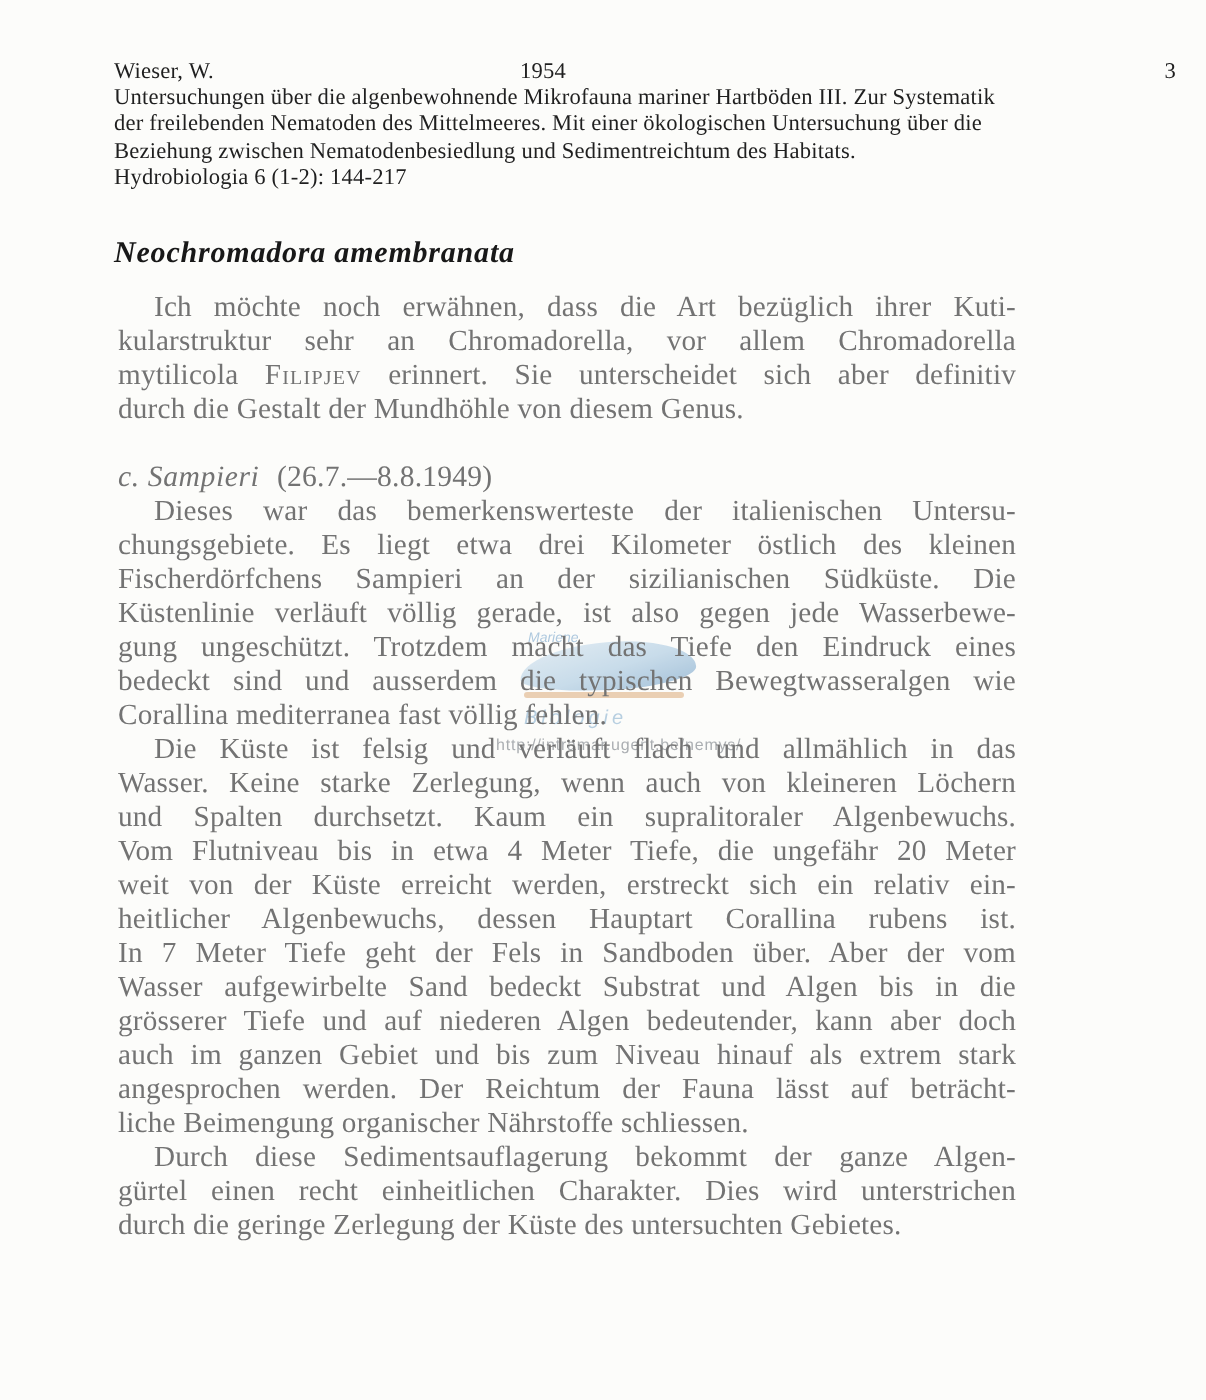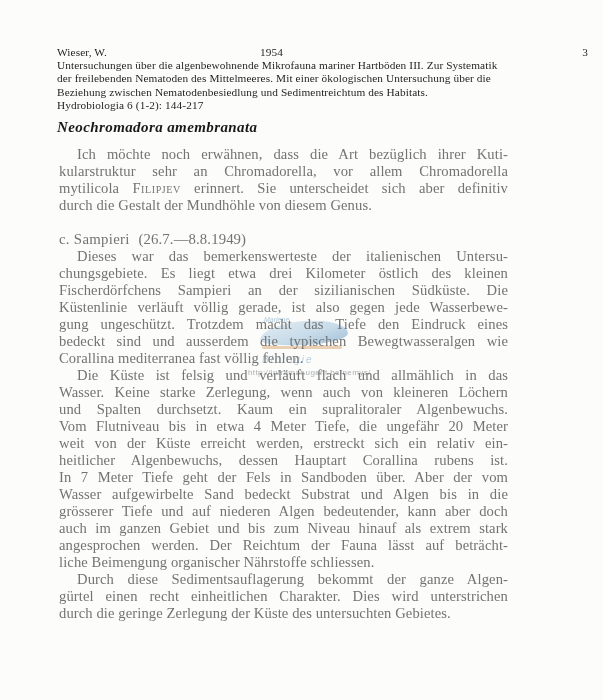--- a/index.html
+++ b/index.html
@@ -13,21 +13,21 @@
     color:#1a1a1a;
     overflow:hidden;
   }
 
   
   .header {
     position:absolute; left:57px; top:30px; width:533px;
     font-size:11.3px; line-height:13.2px; color:#1f1f1f;
     letter-spacing:0.1px;
   }
-  .header-row { position:relative; height:13.2px;margin-top:16px; }
+  .header-row { position:relative; height:13.2px; }
   .header-year { position:absolute; left:203px; top:0; }
   .header-pagenum { position:absolute; right:2px; top:0; }
   .ref-line { white-space:nowrap; }
 
   
   .species-heading {
     position:absolute; left:57px; top:119px;
     font-style:italic; font-weight:bold;
     font-size:15px; letter-spacing:0.4px; color:#181818;
   }
@@ -45,21 +45,21 @@
     height:17px;
   }
   .tline.last { text-align-last:left; }
   .tline.indent { text-indent:18px; }
   .smallcaps { font-variant:small-caps; letter-spacing:0.6px; }
 
   .section-heading {
     margin-top:17px; height:17px;
     font-size:14.8px;
   }
-  .section-heading .it { letter-spacing:0.3px; }
+  .section-heading .it { font-style:italic; letter-spacing:0.3px; }
   .section-heading .rm { margin-left:5px; }
 
   
   .watermark {
     position:absolute; left:248px; top:314px; z-index:1;
     width:130px; pointer-events:none;
   }
   .wm-logo { position:relative; width:100px; height:38px; margin-left:12px; opacity:0.55; }
   .wm-label-top {
     position:absolute; left:4px; top:2px;

